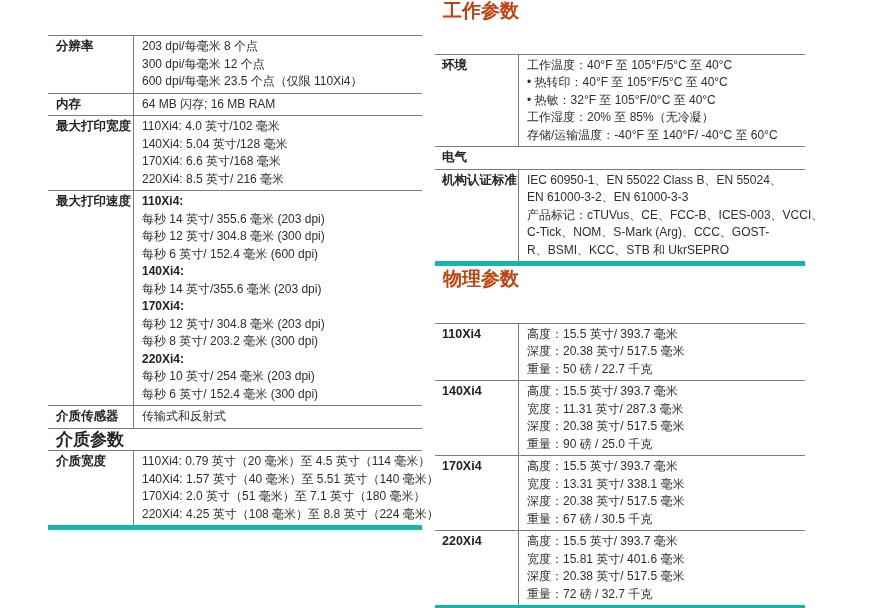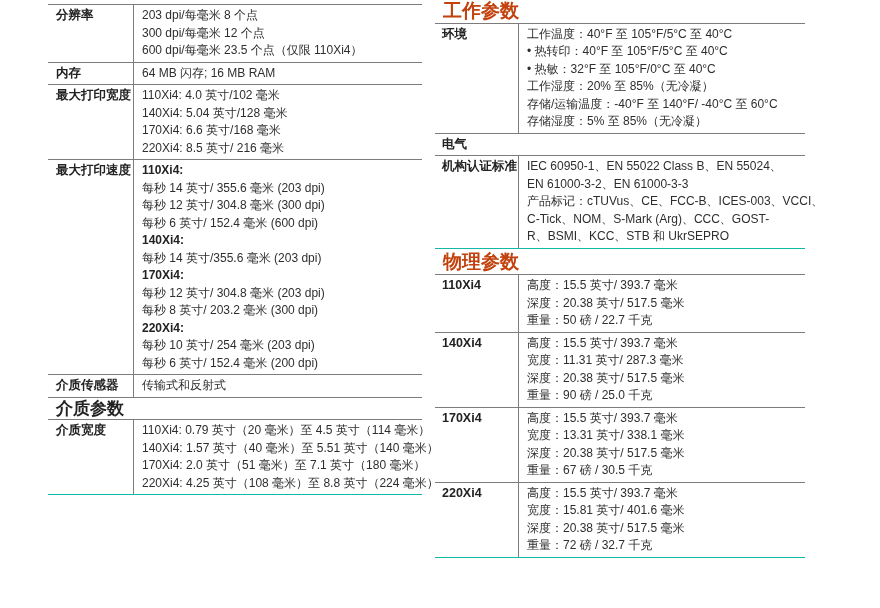--- a/index.html
+++ b/index.html
@@ -13,21 +13,22 @@
   #page {
     position: relative;
     width: 880px; height: 608px;
     background: #ffffff;
   }
   .spec-col-left  { position: absolute; left: 48px;  top: 4px;  width: 374px; }
   .spec-col-right { position: absolute; left: 435px; top: 1px;  width: 370px; }
 
   .spec-table {
     border-top: 1px solid #7c7c7c;
-    border-bottom: 1px solid #14b8a6;
+    border-bottom: 5px solid #14b8a6;
+    margin-top: 31px;
   }
   .row { display: flex; align-items: stretch; }
   .row + .row { border-top: 1px solid #7c7c7c; }
   .lbl {
     flex: none;
     width: 85px;
     box-sizing: border-box;
     padding: 2px 2px 2px 8px;
     font-size: 12.5px;
     line-height: 17.5px;
@@ -104,21 +105,21 @@
           <div class="ln">每秒 14 英寸/ 355.6 毫米 (203 dpi)</div>
           <div class="ln">每秒 12 英寸/ 304.8 毫米 (300 dpi)</div>
           <div class="ln">每秒 6 英寸/ 152.4 毫米 (600 dpi)</div>
           <div class="ln bold">140Xi4:</div>
           <div class="ln">每秒 14 英寸/355.6 毫米 (203 dpi)</div>
           <div class="ln bold">170Xi4:</div>
           <div class="ln">每秒 12 英寸/ 304.8 毫米 (203 dpi)</div>
           <div class="ln">每秒 8 英寸/ 203.2 毫米 (300 dpi)</div>
           <div class="ln bold">220Xi4:</div>
           <div class="ln">每秒 10 英寸/ 254 毫米 (203 dpi)</div>
-          <div class="ln">每秒 6 英寸/ 152.4 毫米 (200 dpi)</div>
+          <div class="ln">每秒 6 英寸/ 152.4 毫米 (300 dpi)</div>
         </div>
       </div>
 
       <div class="row">
         <div class="lbl">介质传感器</div>
         <div class="val">
           <div class="ln">传输式和反射式</div>
         </div>
       </div>
 
@@ -144,21 +145,20 @@
     <div class="spec-table">
 
       <div class="row">
         <div class="lbl">环境</div>
         <div class="val">
           <div class="ln">工作温度：40°F 至 105°F/5°C 至 40°C</div>
           <div class="ln">• 热转印：40°F 至 105°F/5°C 至 40°C</div>
           <div class="ln">• 热敏：32°F 至 105°F/0°C 至 40°C</div>
           <div class="ln">工作湿度：20% 至 85%（无冷凝）</div>
           <div class="ln">存储/运输温度：-40°F 至 140°F/ -40°C 至 60°C</div>
-          <div class="ln">存储湿度：5% 至 85%（无冷凝）</div>
         </div>
       </div>
 
       <div class="row">
         <div class="lbl">电气</div>
       </div>
 
       <div class="row">
         <div class="lbl">机构认证标准</div>
         <div class="val">

